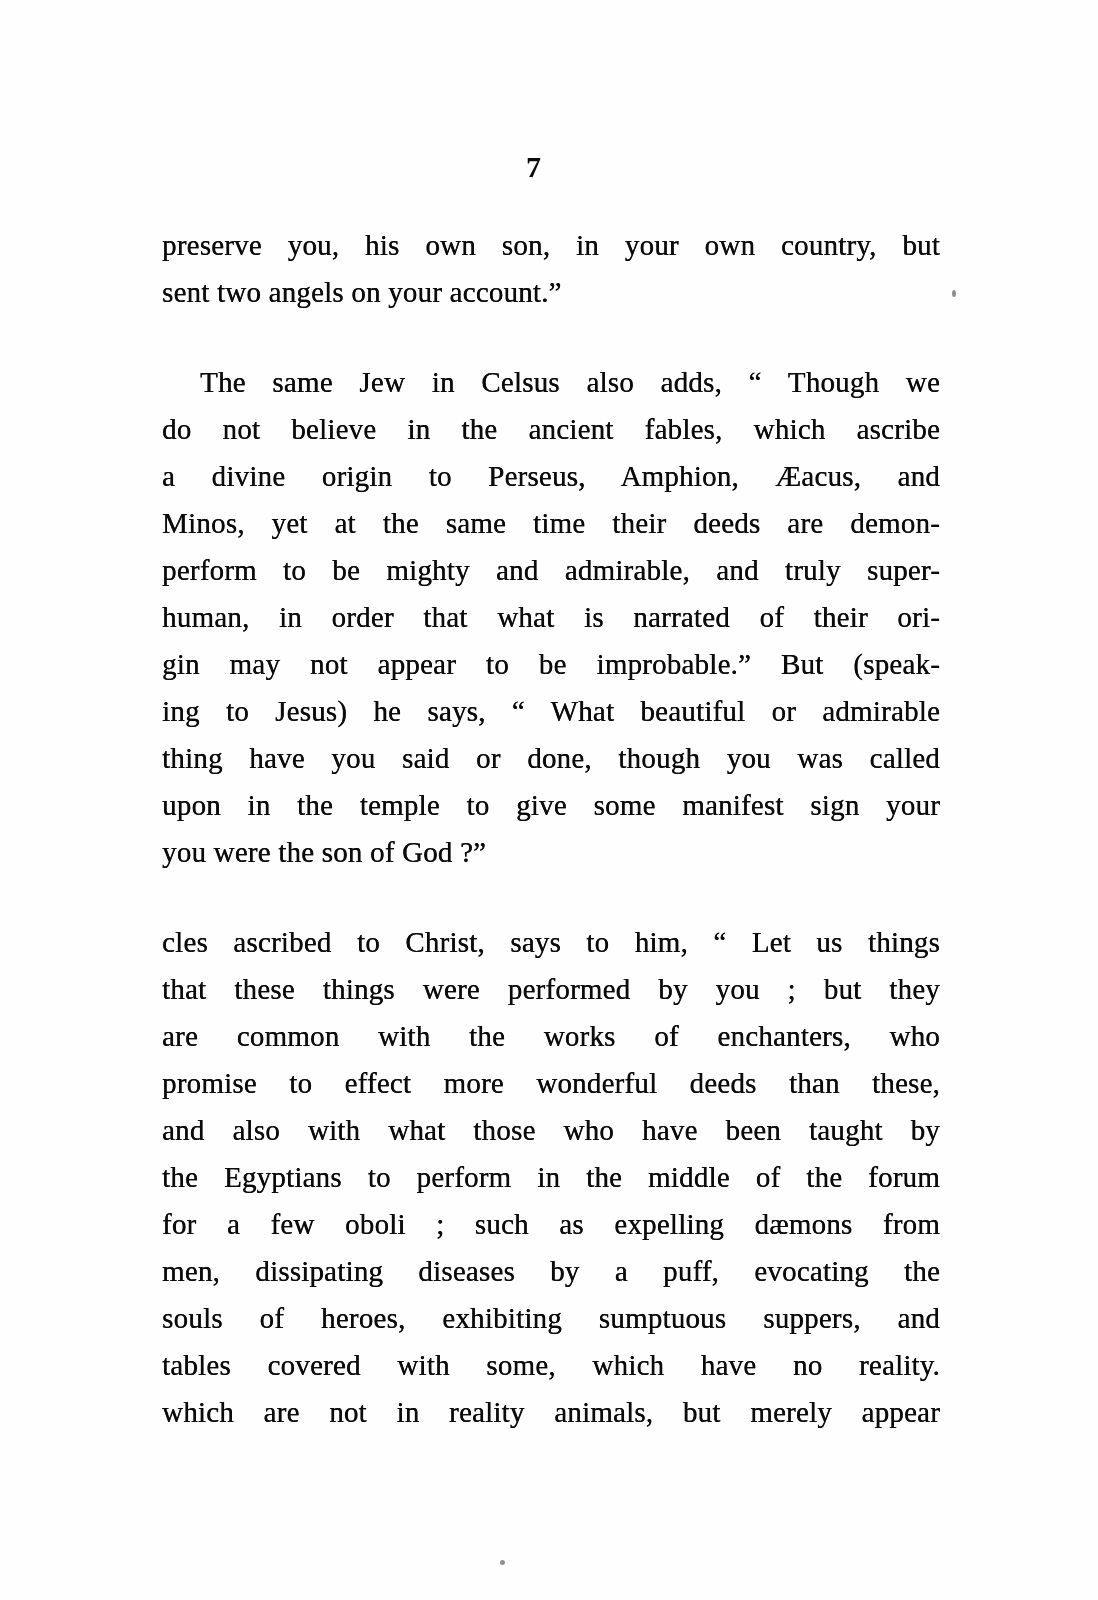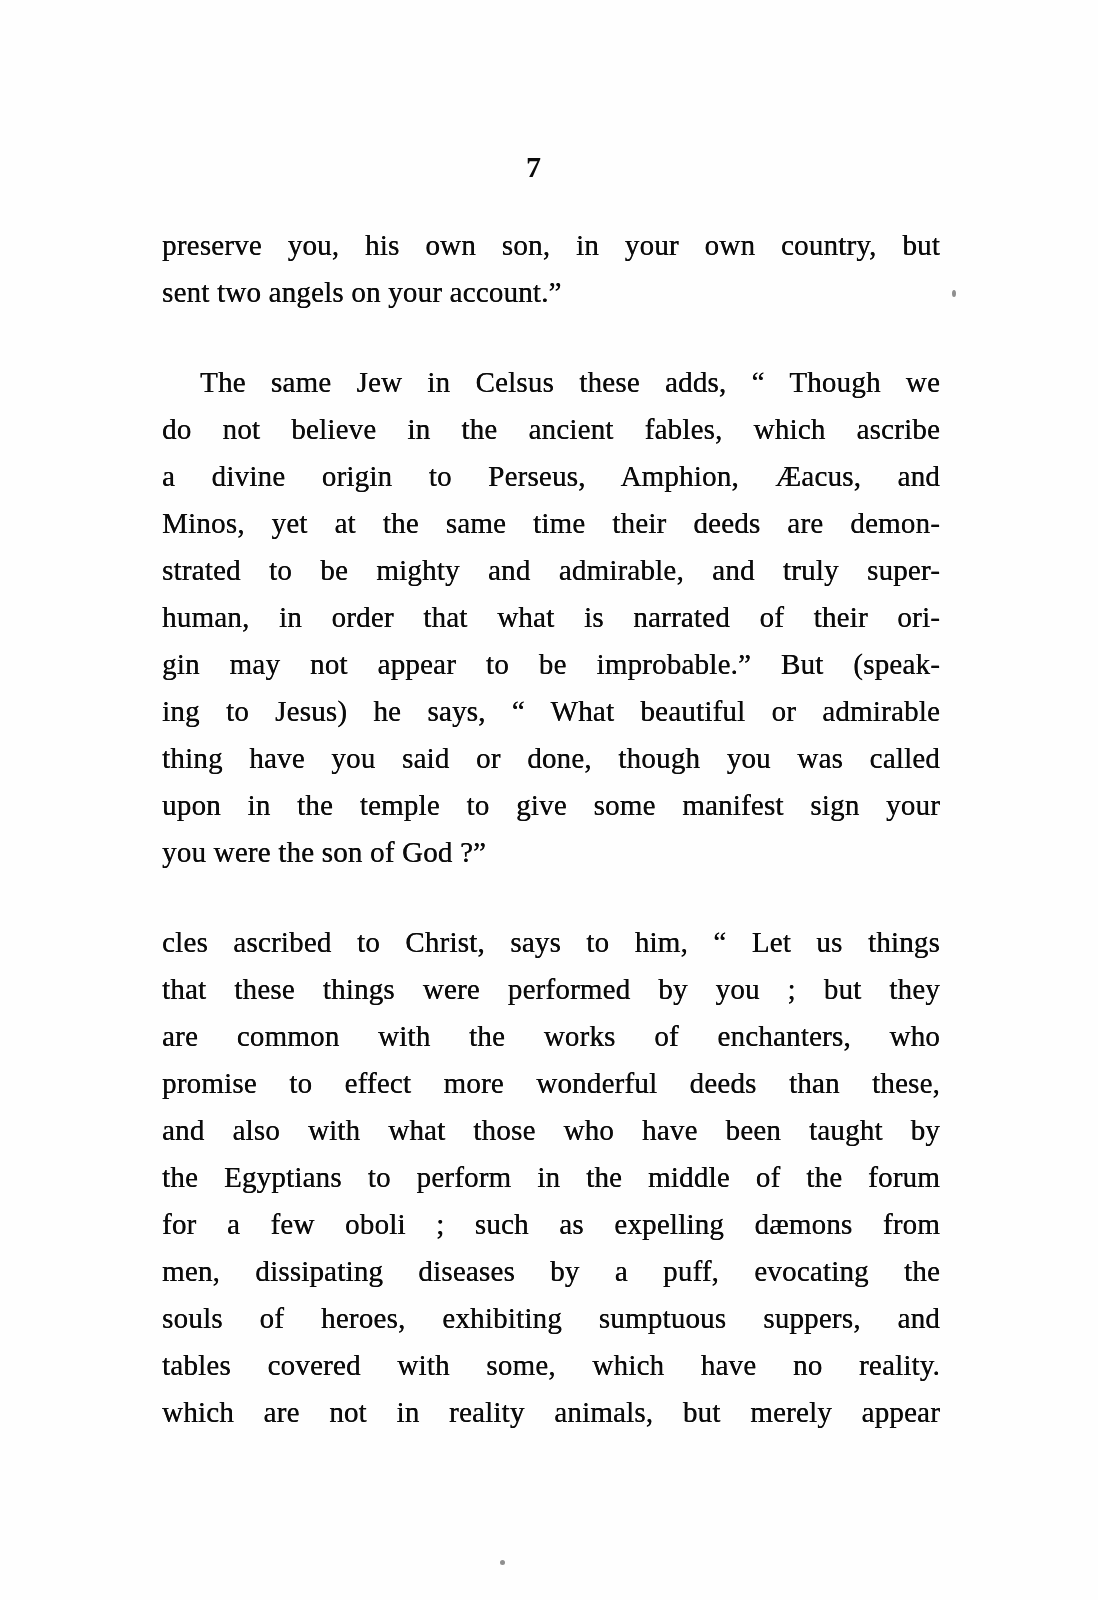--- a/index.html
+++ b/index.html
@@ -64,25 +64,25 @@
 <body>
 
 <div class="page">
   <div class="page-number">7</div>
   <div class="text-block" id="paragraphs">
       <div class="paragraph">
         <div class="line">preserve you, his own son, in your own country, but</div>
         <div class="line last-line">sent two angels on your account.”</div>
       </div>
       <div class="paragraph">
-        <div class="line first-line">The same Jew in Celsus these adds, “ Though we</div>
+        <div class="line first-line">The same Jew in Celsus also adds, “ Though we</div>
         <div class="line">do not believe in the ancient fables, which ascribe</div>
         <div class="line">a divine origin to Perseus, Amphion, Æacus, and</div>
         <div class="line">Minos, yet at the same time their deeds are demon-</div>
-        <div class="line">strated to be mighty and admirable, and truly super-</div>
+        <div class="line">perform to be mighty and admirable, and truly super-</div>
         <div class="line">human, in order that what is narrated of their ori-</div>
         <div class="line">gin may not appear to be improbable.” But (speak-</div>
         <div class="line">ing to Jesus) he says, “ What beautiful or admirable</div>
         <div class="line">thing have you said or done, though you was called</div>
         <div class="line">upon in the temple to give some manifest sign your</div>
         <div class="line last-line">you were the son of God ?”</div>
       </div>
       <div class="paragraph">
         <div class="line">cles ascribed to Christ, says to him, “ Let us things</div>
         <div class="line">that these things were performed by you ; but they</div>

